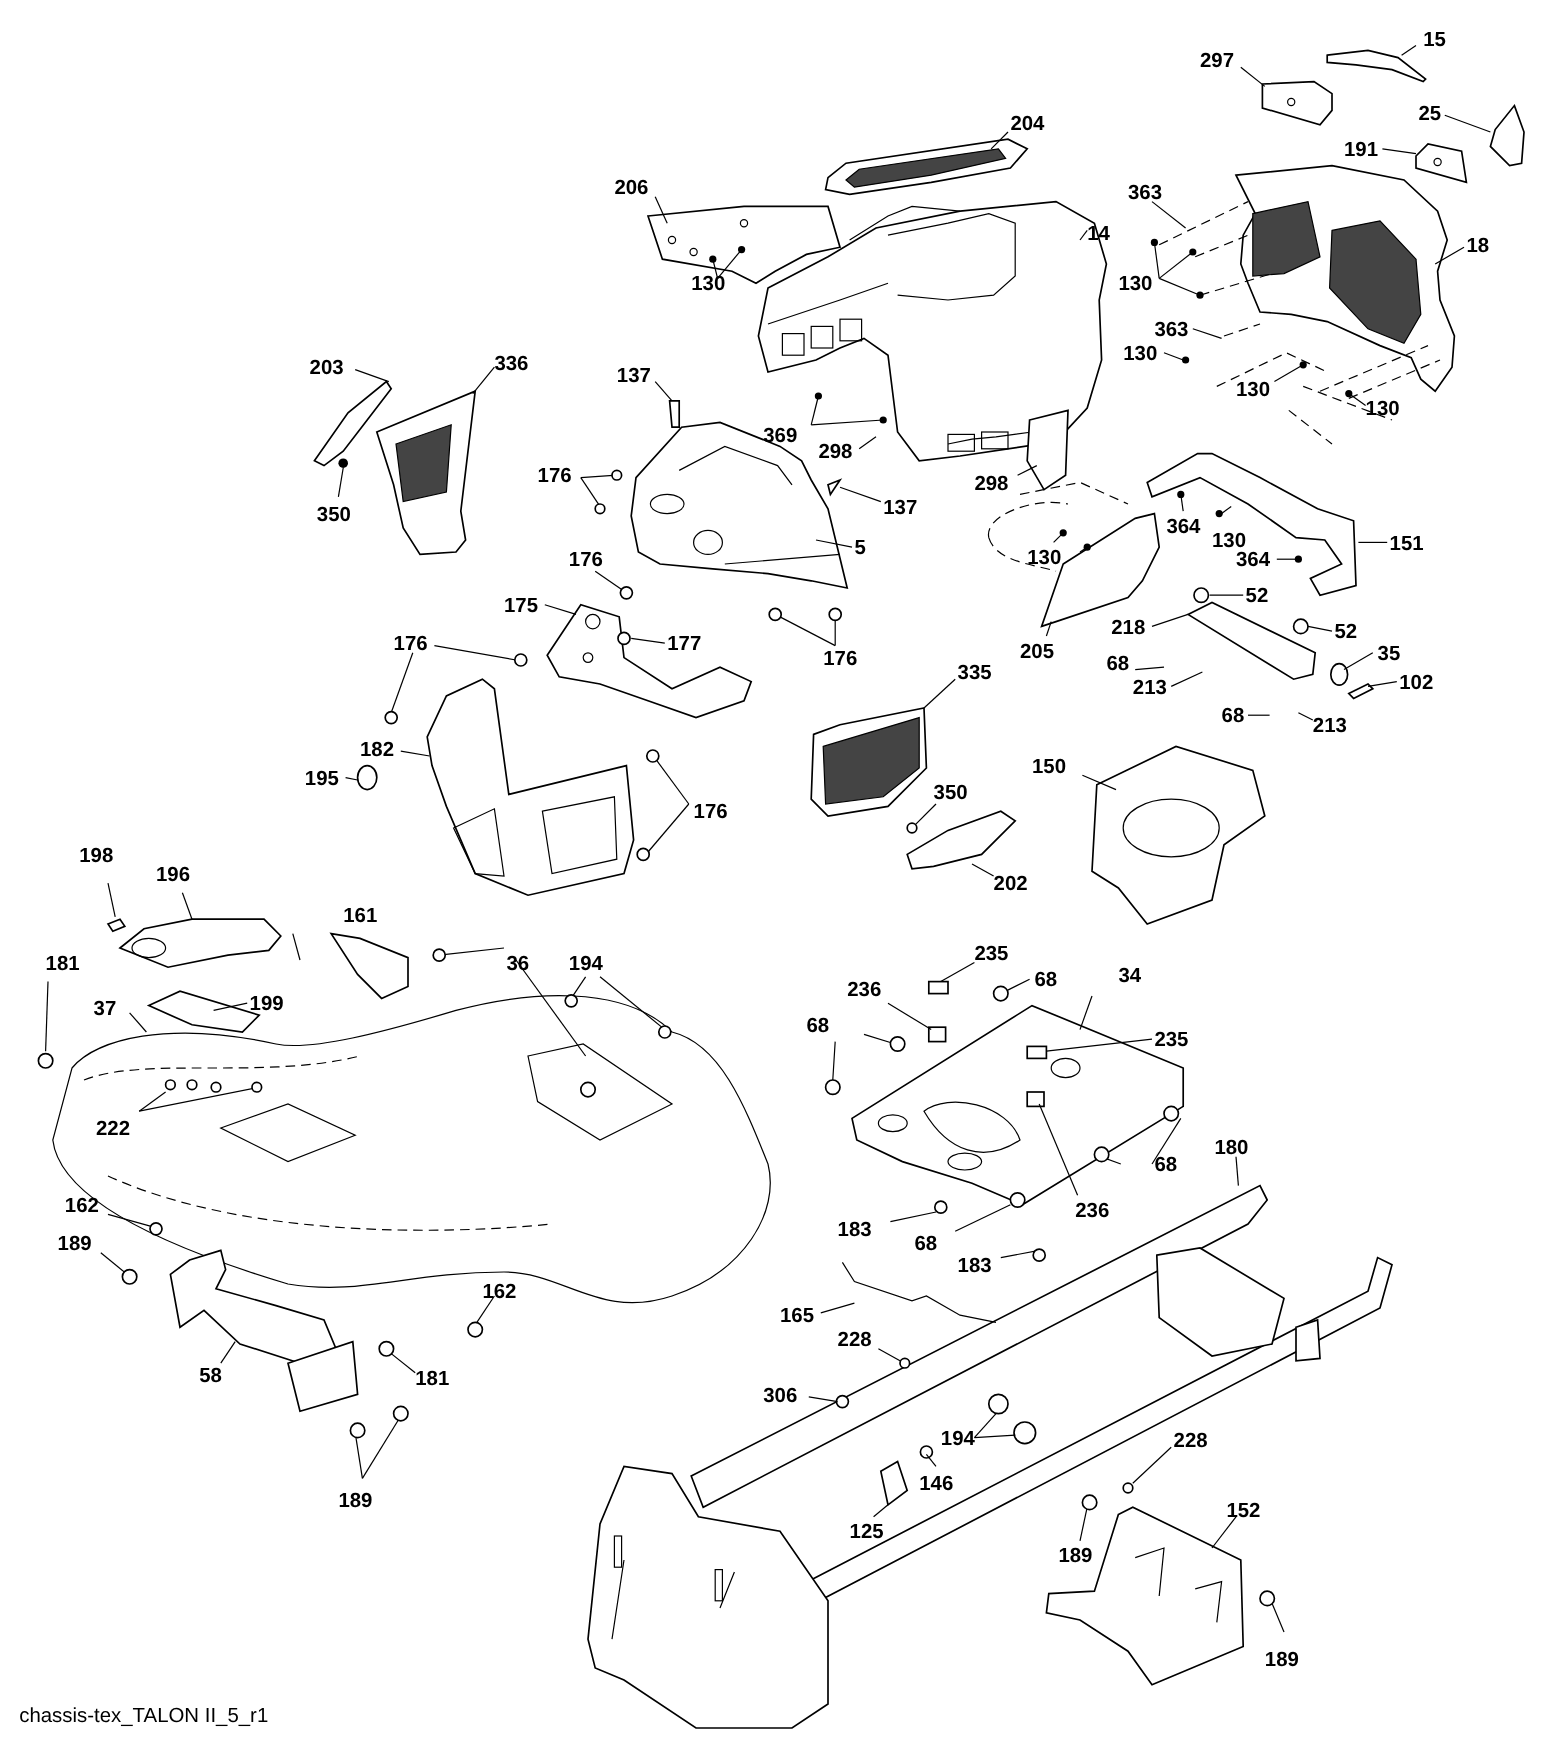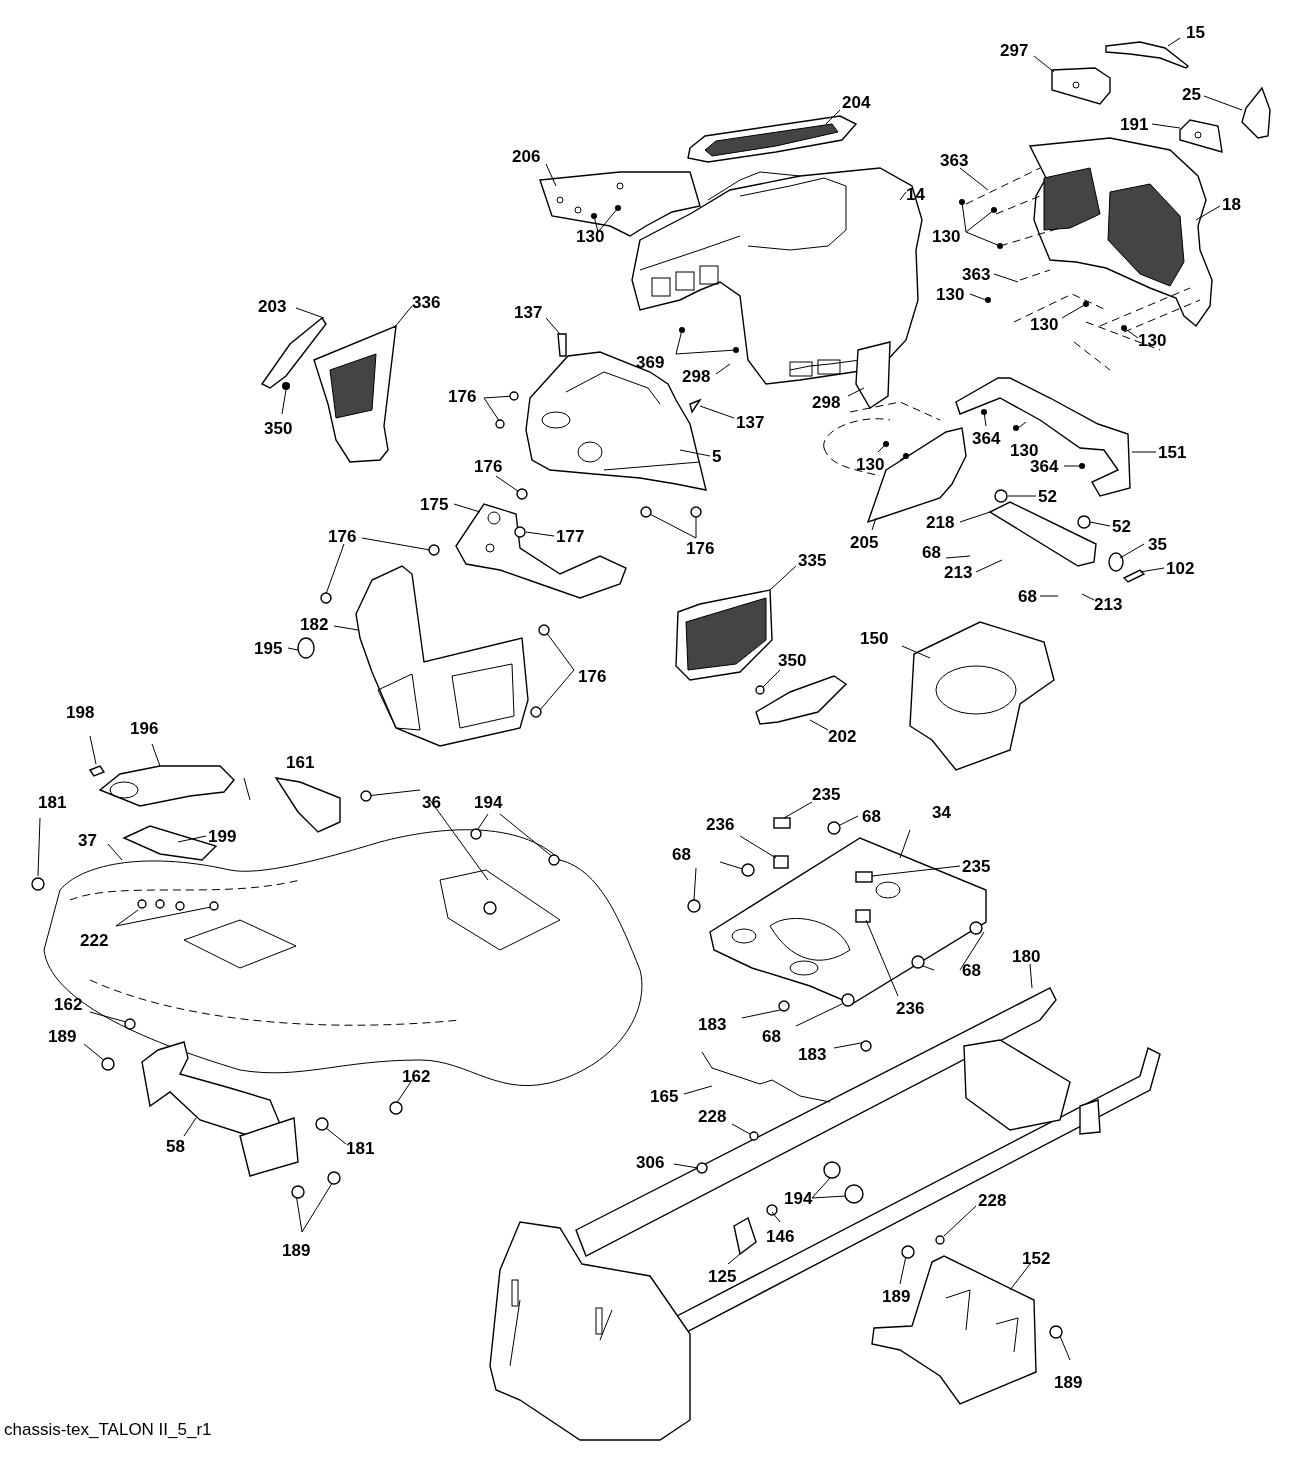--- a/index.html
+++ b/index.html
@@ -5,21 +5,21 @@
   html, body { margin: 0; padding: 0; background: #ffffff; }
   body { width: 1294px; height: 1464px; position: relative; overflow: hidden; font-family: "Liberation Sans", sans-serif; }
   #diagram { position: absolute; left: 0; top: 0; width: 1294px; height: 1464px; }
   .part { fill: #ffffff; stroke: #000; stroke-width: 1.4; }
   .part-thin { fill: none; stroke: #000; stroke-width: 1; }
   .dash { fill: none; stroke: #000; stroke-width: 1; stroke-dasharray: 8 5; }
   .mesh { fill: #444; stroke: #000; stroke-width: 1; }
   .leader { stroke: #000; stroke-width: 1; fill: none; }
   .callout { font-family: "Liberation Sans", sans-serif; font-weight: bold; font-size: 17px; fill: #000; }
   .dot { fill: #000; }
-  #caption { position: absolute; left: 4px; top: 1420px; font-size: 17px; color: #000; font-family: "Liberation Sans", sans-serif; }
+  #caption { position: absolute; left: 16px; top: 1420px; font-size: 17px; color: #000; font-family: "Liberation Sans", sans-serif; }
 </style>
 </head>
 <body>
 
 <svg id="diagram" viewBox="0 0 1294 1464" xmlns="http://www.w3.org/2000/svg">
 
   <g>
     <path class="part" d="M1106 46 L1140 42 L1165 48 L1188 66 L1186 68 L1160 58 L1130 54 L1106 52 Z" stroke-width="2.5"></path>
   </g>
   <g>

